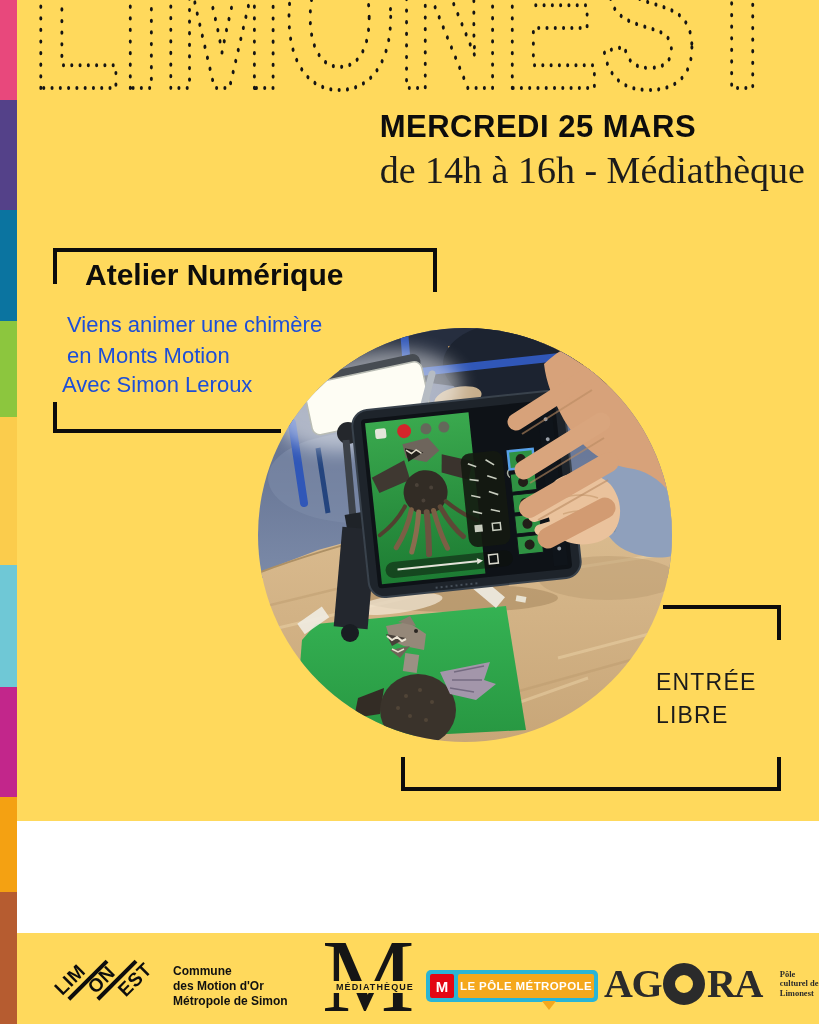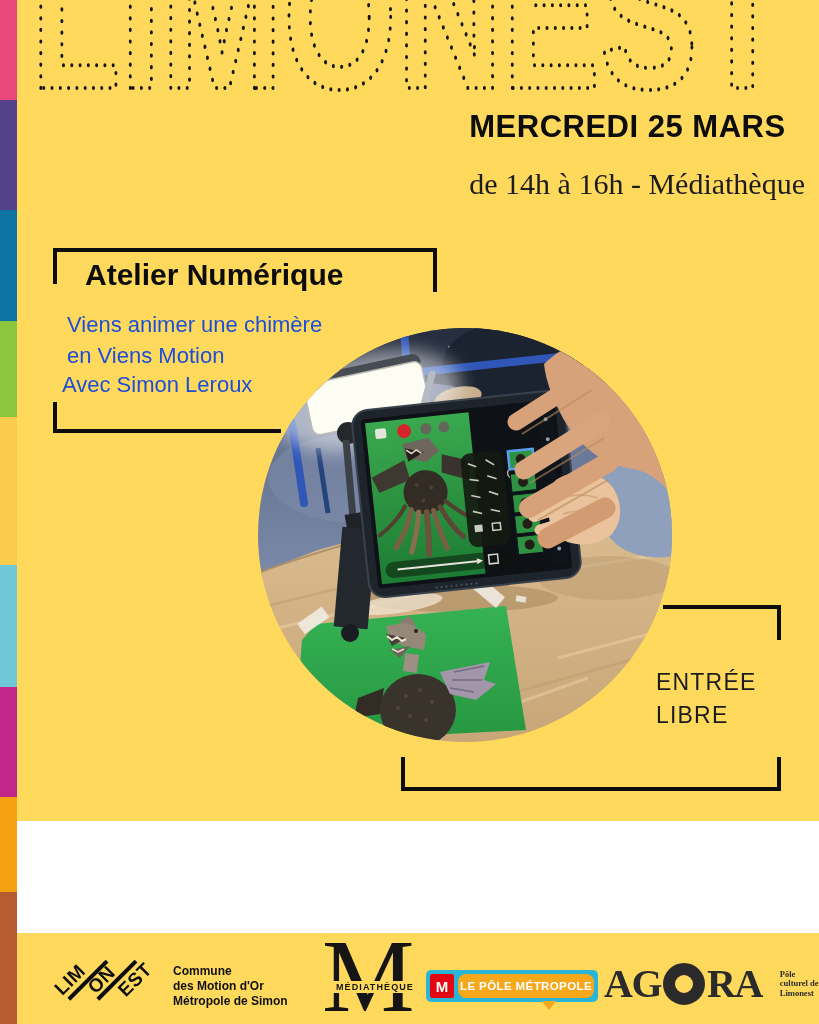--- a/index.html
+++ b/index.html
@@ -17,21 +17,21 @@
   
   #stripe{left:0;top:0;width:17px;height:1024px;z-index:30;}
   #stripe .seg{width:100%;}
 
   
   #title-svg{left:0;top:0;width:819px;height:106px;z-index:12;overflow:hidden;}
 
   
   #date-block{right:14px;top:108px;text-align:left;z-index:15;}
   #event-date{font-size:31px;font-weight:800;letter-spacing:.5px;color:#0d0d0d;line-height:38px;}
-  #event-time{font-family:"Liberation Serif",serif;font-weight:400;font-size:30px;color:#1c1c1c;line-height:36px;margin-top:20px;}
+  #event-time{font-family:"Liberation Serif",serif;font-weight:400;font-size:38px;color:#1c1c1c;line-height:36px;margin-top:6px;}
 
   
   #brackets{left:0;top:0;width:819px;height:1024px;z-index:20;pointer-events:none;}
 
   
   #workshop-title{left:85px;top:258px;font-size:30px;font-weight:800;color:#0c0c0c;z-index:15;}
   .w-line{left:64px;font-size:22px;color:#1d4ed8;z-index:15;}
   #w-line-0{top:312px;left:67px;}
   #w-line-1{top:343px;left:67px;}
   #w-line-2{top:372px;left:62px;}
@@ -49,21 +49,21 @@
   #footer{left:0;top:933px;width:819px;height:91px;background:var(--yellow);z-index:6;}
   #limonest-logo{left:38px;top:16px;width:132px;height:62px;display:flex;align-items:center;justify-content:center;}
   #limonest-logo .word{font-size:19px;font-weight:800;letter-spacing:.5px;color:#0d0d0d;transform:rotate(-45deg);display:inline-block;}
   #limonest-logo .slash{width:3.5px;height:54px;background:#0d0d0d;transform:rotate(45deg);margin:0 -2px;flex:none;}
   #commune{left:173px;top:31px;font-size:12px;font-weight:600;line-height:15px;color:#101010;}
   #m-logo{left:322px;top:5px;width:100px;height:80px;}
   #m-letter{font-family:"Liberation Serif",serif;font-size:104px;line-height:76px;color:#151515;font-weight:400;}
   #m-label{position:absolute;left:11px;top:43px;font-size:9px;font-weight:700;letter-spacing:1.1px;color:#151515;background:var(--yellow);padding:1px 3px;white-space:nowrap;}
   #pole-badge{left:426px;top:37px;width:172px;height:32px;background:#2AB5D6;border-radius:5px;padding:4px;box-sizing:border-box;display:flex;gap:4px;align-items:stretch;}
   #pole-badge .m-box{width:24px;background:#E30613;border-radius:2px;color:#fff;font-weight:800;font-size:15px;display:flex;align-items:center;justify-content:center;flex:none;}
-  #pole-badge .label-box{flex:1;background:#F5A81C;border-radius:8px;display:flex;align-items:center;justify-content:center;color:#fff;font-weight:800;font-size:11.5px;letter-spacing:.4px;white-space:nowrap;}
+  #pole-badge .label-box{flex:1;background:#F5A81C;border-radius:2px;display:flex;align-items:center;justify-content:center;color:#fff;font-weight:800;font-size:11.5px;letter-spacing:.4px;white-space:nowrap;}
   #pole-tail{position:absolute;left:116px;bottom:-8px;width:0;height:0;border-left:7px solid transparent;border-right:7px solid transparent;border-top:9px solid #F5A81C;}
   #agora{left:604px;top:30px;display:flex;align-items:center;font-family:Liberation Serif, serif;}
   #agora .ag-txt{font-size:40px;font-weight:800;letter-spacing:-1.5px;color:#2b2b2b;line-height:42px;}
   #agora-o{width:42px;height:42px;border:12px solid #2b2b2b;border-radius:50%;box-sizing:border-box;margin:0 2px;flex:none;}
   #agora-sub{margin-left:18px;font-size:8.5px;font-weight:700;line-height:9.5px;color:#2b2b2b;}
 </style>
 </head>
 <body>
 
 <div id="stripe" class="abs">
@@ -89,21 +89,21 @@
 
 <svg id="brackets" class="abs" viewBox="0 0 819 1024">
   <path d="M55,284 L55,250 L435,250 L435,292" fill="none" stroke="#0c0c0c" stroke-width="4"></path>
   <path d="M55,402 L55,431 L281,431" fill="none" stroke="#0c0c0c" stroke-width="4"></path>
   <path d="M663,607 L779,607 L779,640" fill="none" stroke="#0c0c0c" stroke-width="4"></path>
   <path d="M403,757 L403,789 L779,789 L779,757" fill="none" stroke="#0c0c0c" stroke-width="4"></path>
 </svg>
 
 <div id="workshop-title" class="abs">Atelier Numérique</div>
 <div id="w-line-0" class="abs w-line">Viens animer une chimère</div>
-<div id="w-line-1" class="abs w-line">en Viens Motion</div>
+<div id="w-line-1" class="abs w-line">en Monts Motion</div>
 <div id="w-line-2" class="abs w-line">Avec Simon Leroux</div>
 
 <div id="audience" class="abs">
   <div>ENTRÉE LIBRE</div>
 </div>
 
 <div id="photo-wrap" class="abs">
 <svg width="414" height="414" viewBox="0 0 414 414">
   <defs>
     <clipPath id="clip-circ">

